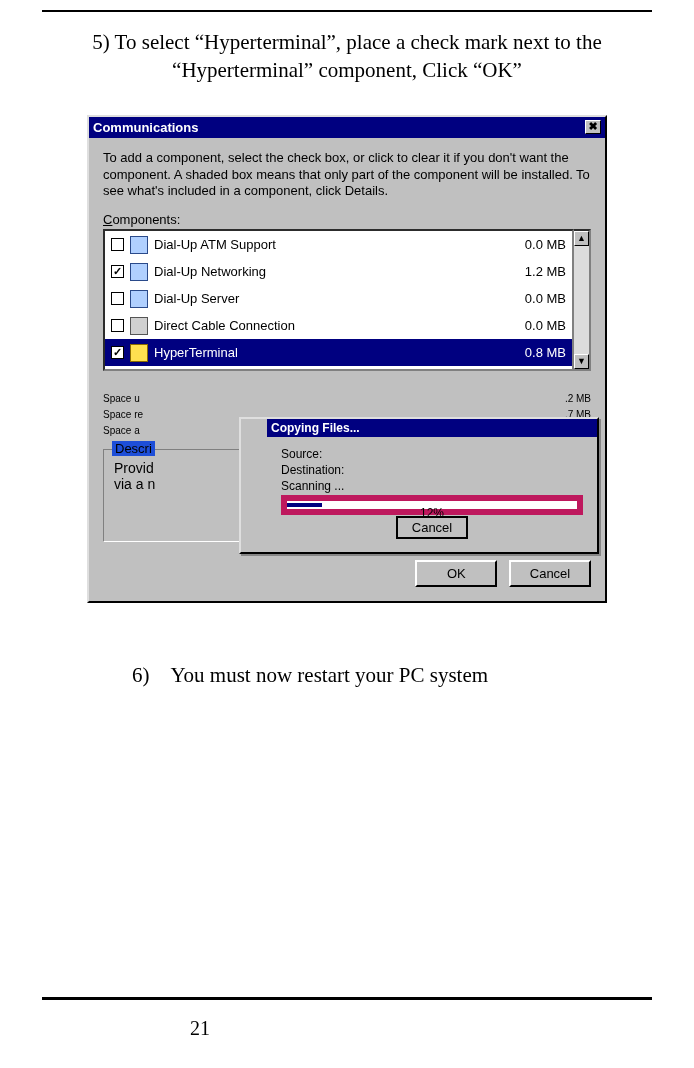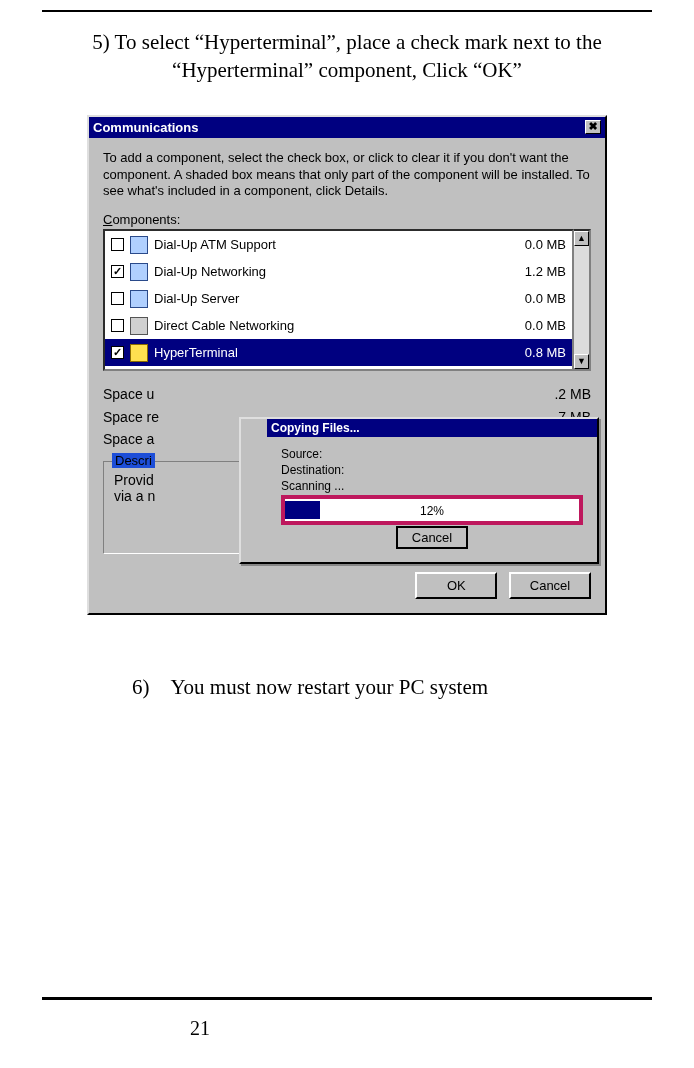--- a/index.html
+++ b/index.html
@@ -143,22 +143,22 @@
     width: 15px; height: 15px;
     background: #c0c0c0;
     border: 1px solid #000;
     border-top-color:#fff; border-left-color:#fff;
     font-size: 9px;
     text-align:center;
     line-height:13px;
   }
 
   .space-lines {
-    margin-top: 12px;
-    font-size: 14px;
+    margin-top: 20px;
+    font-size: 10px;
     line-height: 1.6;
   }
   .space-row { display:flex; justify-content: space-between; }
 
   .desc-group {
     border: 1px solid #808080;
     border-right-color:#fff; border-bottom-color:#fff;
     margin-top: 10px;
     padding: 10px 10px 12px 10px;
     position: relative;
@@ -203,23 +203,23 @@
     font-family: "MS Sans Serif", Tahoma, Arial, sans-serif;
     font-size: 12px;
     box-shadow: 2px 2px 0 rgba(0,0,0,0.3);
     padding-left: 26px;
   }
   .copy-dialog .titlebar { font-size: 12px; padding:2px 4px;}
   .copy-body { padding: 8px 14px 12px 14px; }
   .copy-body div { margin: 2px 0; }
   .progress-outer {
     margin-top: 12px;
-    height: 30px;
+    height: 20px;
     background: #fff;
-    border: 4px solid #be185d;
+    border: 6px solid #be185d;
     position: relative;
   }
   .progress-fill {
     position:absolute; left:0; top:0; bottom:0;
     width: 12%;
     background: #000080;
   }
   .progress-label {
     position:absolute; left:0; right:0; top:0; bottom:0;
     text-align:center;
@@ -280,21 +280,21 @@
             </div>
             <div class="list-row">
               <span class="chk"></span>
               <span class="ic net"></span>
               <span class="label">Dial-Up Server</span>
               <span class="size">0.0 MB</span>
             </div>
             <div class="list-row">
               <span class="chk"></span>
               <span class="ic cable"></span>
-              <span class="label">Direct Cable Networking</span>
+              <span class="label">Direct Cable Connection</span>
               <span class="size">0.0 MB</span>
             </div>
             <div class="list-row selected">
               <span class="chk">✓</span>
               <span class="ic term"></span>
               <span class="label">HyperTerminal</span>
               <span class="size">0.8 MB</span>
             </div>
           </div>
         <div class="scrollbar">

